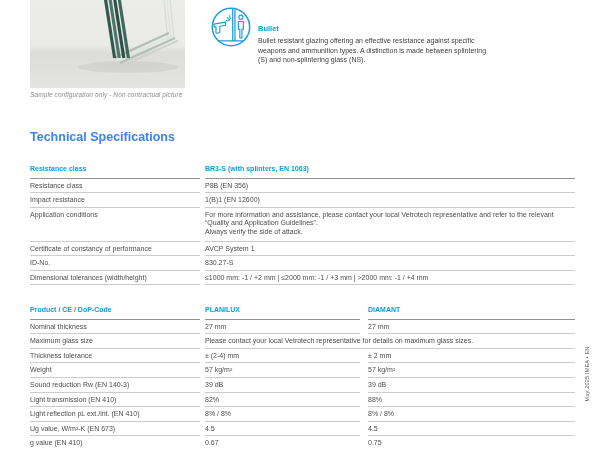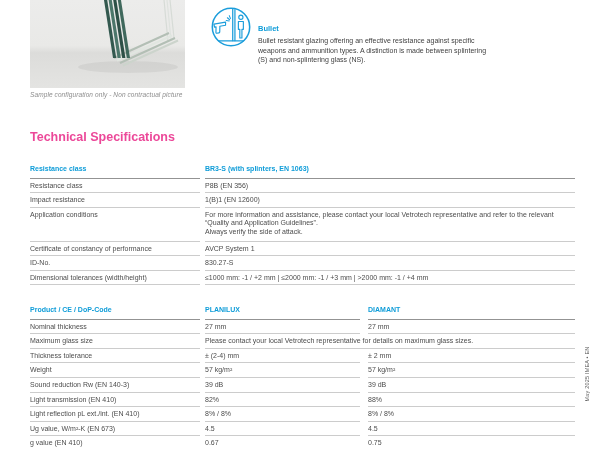--- a/index.html
+++ b/index.html
@@ -14,21 +14,21 @@
   .image-caption { position:absolute; left:30px; top:91px; font-size:6.5px; font-style:italic;
     color:#8d8d8d; letter-spacing:.1px; }
 
   
   .feature-icon { position:absolute; left:208px; top:5px; width:46px; height:46px; }
   .feature-text { position:absolute; left:258px; top:8px; width:232px;margin-top:16px; }
   .feature-title { font-size:7.5px; font-weight:bold; color:#0e9cd8; margin-bottom:3px; }
   .feature-desc { font-size:7px; line-height:9.6px; color:#3f3f3f; }
 
   .section-title { position:absolute; left:30px; top:130px; font-size:12.5px; font-weight:bold;
-    color:#ec4899; }
+    color:#3b82f6; }
 
   
   .spec-table { position:absolute; left:30px; width:545px; font-size:7px; color:#4c4c4c; }
   .t1 { top:163px; }
   .t2 { top:304px; }
   .t-row { display:flex; align-items:stretch; }
   .cell { padding:3px 0 2px 0; line-height:8.6px; border-bottom:1px solid #cccccc; }
   .cell-label { width:170px; }
   .gap1 { width:5px; border-bottom:none; padding:0; }
   .cell-val { flex:1; }

